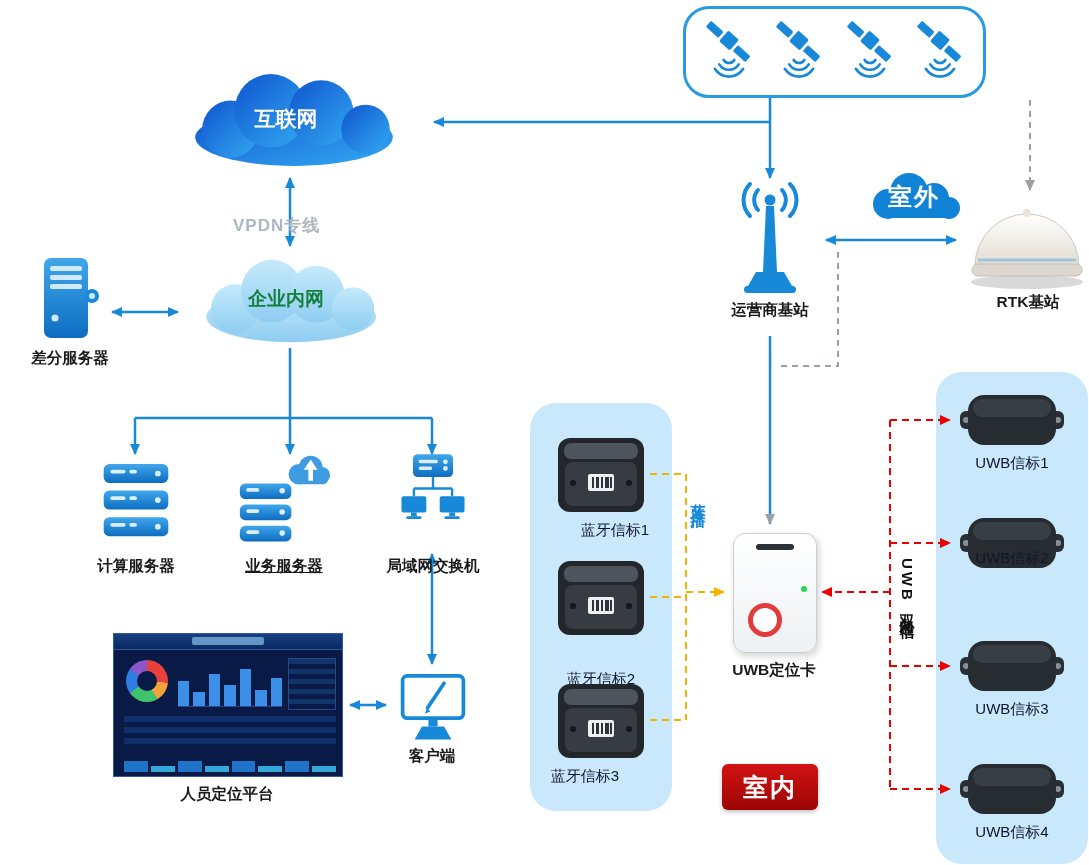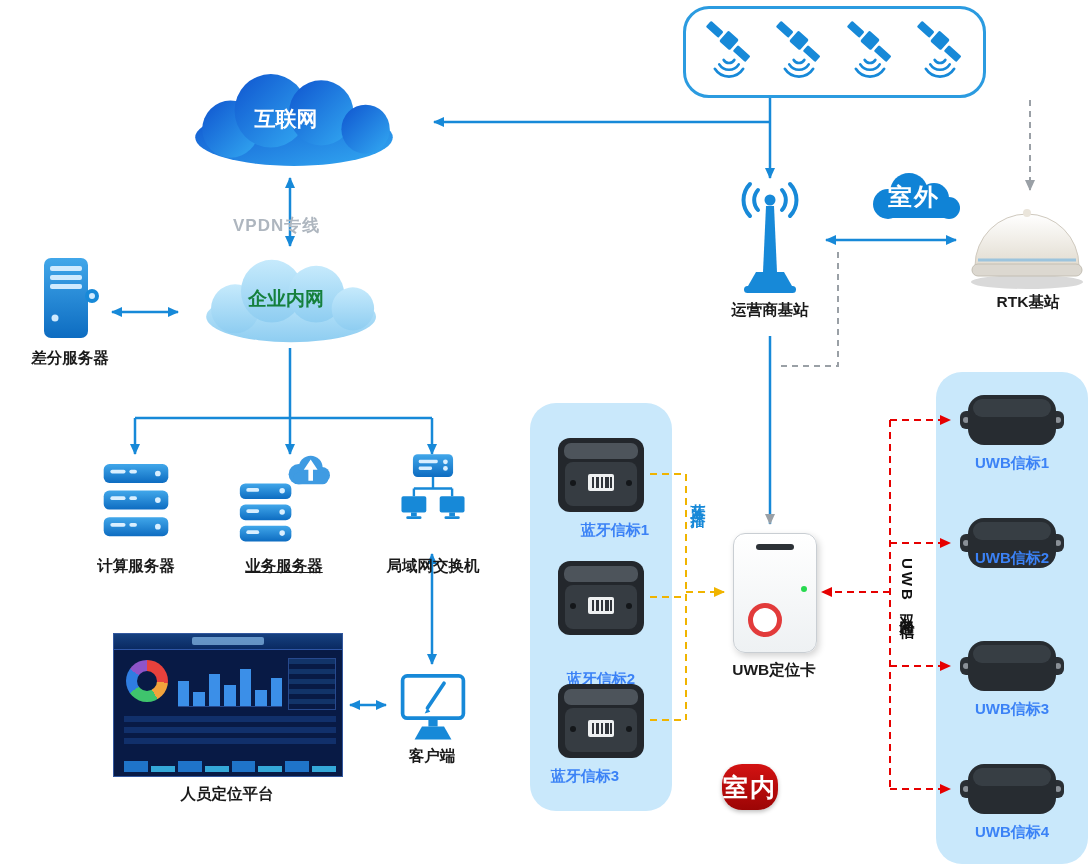--- a/index.html
+++ b/index.html
@@ -16,21 +16,21 @@
   .cloud-intranet .cloud-text{color:#15803d;font-size:19px;}
   .vpdn{position:absolute;font-weight:bold;font-size:17px;color:#aeb6bf;letter-spacing:1px;}
   .sat-box{position:absolute;left:683px;top:6px;width:303px;height:92px;border:3px solid #2b9be0;
            border-radius:26px;background:#fff;display:flex;align-items:center;justify-content:space-around;padding:0 8px;box-sizing:border-box;}
   .sat-box svg{width:62px;height:72px;}
   .container-box{position:absolute;background:#c9e8fb;border-radius:26px;}
   .vtext{position:absolute;writing-mode:vertical-rl;text-orientation:mixed;font-weight:bold;
          font-size:15px;letter-spacing:3px;}
   .vtext-bt{color:#1789d8;}
   .vtext-uwb{color:#101010;}
-  .badge-indoor{position:absolute;left:722px;top:764px;width:56px;height:46px;border-radius:20px;
+  .badge-indoor{position:absolute;left:722px;top:764px;width:96px;height:46px;border-radius:6px;
       background:linear-gradient(180deg,#d31212,#9c0505);color:#fff;font-weight:bold;font-size:25px;
       display:flex;align-items:center;justify-content:center;letter-spacing:2px;box-shadow:0 2px 4px rgba(0,0,0,.25);}
   .badge-outdoor{position:absolute;left:862px;top:170px;width:104px;height:56px;}
   .badge-outdoor svg{position:absolute;inset:0;width:100%;height:100%;}
   .badge-outdoor .cloud-text{position:absolute;left:0;right:0;top:50%;transform:translateY(-52%);
       text-align:center;color:#fff;font-weight:bold;font-size:24px;letter-spacing:2px;}
   .uwb-card{position:absolute;left:733px;top:533px;width:82px;height:118px;border-radius:12px;
       background:linear-gradient(180deg,#ffffff,#eef1f3);border:1.5px solid #c9ced3;
       box-shadow:2px 3px 7px rgba(0,0,0,.18);}
   .uwb-card .slot{position:absolute;left:50%;transform:translateX(-50%);top:10px;width:38px;height:6px;
@@ -52,21 +52,21 @@
   .p-bars i:nth-child(1){height:55%}.p-bars i:nth-child(2){height:30%}.p-bars i:nth-child(3){height:70%}
   .p-bars i:nth-child(4){height:45%}.p-bars i:nth-child(5){height:80%}.p-bars i:nth-child(6){height:35%}
   .p-bars i:nth-child(7){height:60%}
   .p-side{right:6px;top:24px;width:46px;height:50px;border:1px solid #27498d;
       background:repeating-linear-gradient(180deg,#123469 0 5px,transparent 5px 10px);}
   .p-rows{left:10px;right:6px;top:82px;height:30px;
       background:repeating-linear-gradient(180deg,#11306b 0 6px,transparent 6px 11px);}
   .p-foot{left:10px;right:6px;bottom:4px;height:18px;display:flex;align-items:flex-end;gap:3px;}
   .p-foot i{height:60%;background:#1f74c9;}
   .p-foot i:nth-child(2n){height:35%;background:#34a8d8;}
-  .beacon-label{position:absolute;text-align:center;font-weight:bold;font-size:15px;color:#3b82f6;}
+  .beacon-label{position:absolute;text-align:center;font-weight:normal;font-size:15px;color:#0f172a;}
 </style>
 </head>
 <body>
 
 <div class="canvas">
 
   <svg width="0" height="0" style="position:absolute">
     <defs>
       <linearGradient id="gb" x1="0" y1="0" x2="0" y2="1">
         <stop offset="0" stop-color="#41a7ea"></stop>

